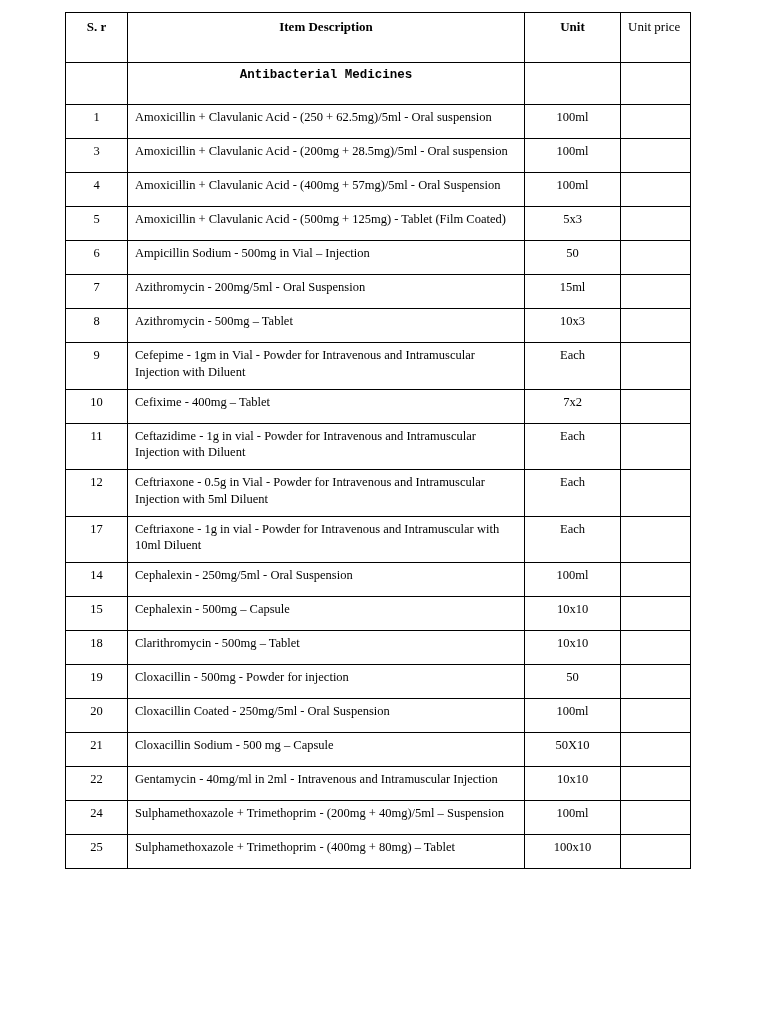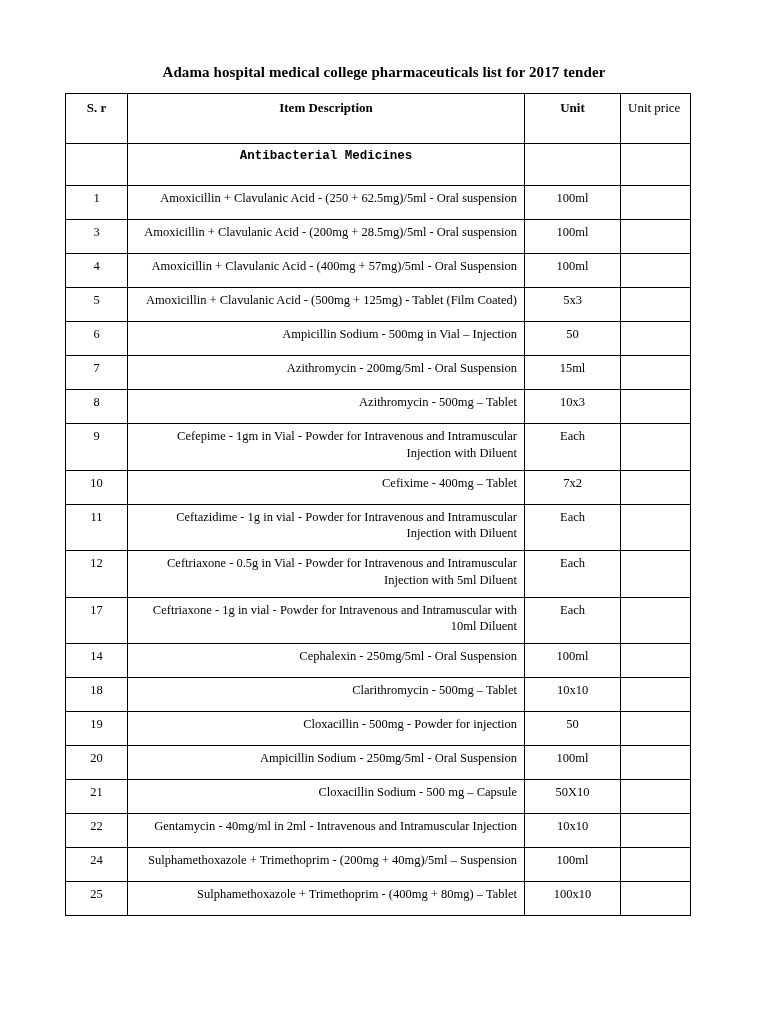--- a/index.html
+++ b/index.html
@@ -54,31 +54,30 @@
     text-align: left;
     font-size: 13px;
   }
   tr.section-row td {
     font-weight: bold;
     text-align: center;
     padding-bottom: 21px;
     font-family: Liberation Mono, monospace;
   }
   td.cell-sr   { text-align: center; }
-  td.cell-desc { text-align: right; }
+  td.cell-desc { text-align: left; }
   td.cell-unit { text-align: center; }
   td.cell-price{ text-align: left; }
   tr.item-row td { height: 20px; }
 </style>
 </head>
 <body>
 
 <div class="page">
 
-  <div class="doc-title">Adama hospital medical college pharmaceuticals list for 2017  tender</div>
 
   <table class="med-table">
     <colgroup>
       <col class="c-sr">
       <col class="c-desc">
       <col class="c-unit">
       <col class="c-price">
     </colgroup>
     <thead>
       <tr>
@@ -168,34 +167,40 @@
           <td class="cell-unit">Each</td>
           <td class="cell-price"></td>
         </tr>
         <tr class="item-row">
           <td class="cell-sr">14</td>
           <td class="cell-desc">Cephalexin - 250mg/5ml - Oral Suspension</td>
           <td class="cell-unit">100ml</td>
           <td class="cell-price"></td>
         </tr>
         <tr class="item-row">
+          <td class="cell-sr">15</td>
+          <td class="cell-desc">Cephalexin - 500mg – Capsule</td>
+          <td class="cell-unit">10x10</td>
+          <td class="cell-price"></td>
+        </tr>
+        <tr class="item-row">
           <td class="cell-sr">18</td>
           <td class="cell-desc">Clarithromycin - 500mg – Tablet</td>
           <td class="cell-unit">10x10</td>
           <td class="cell-price"></td>
         </tr>
         <tr class="item-row">
           <td class="cell-sr">19</td>
           <td class="cell-desc">Cloxacillin - 500mg - Powder for injection</td>
           <td class="cell-unit">50</td>
           <td class="cell-price"></td>
         </tr>
         <tr class="item-row">
           <td class="cell-sr">20</td>
-          <td class="cell-desc">Ampicillin Sodium - 250mg/5ml - Oral Suspension</td>
+          <td class="cell-desc">Cloxacillin Coated - 250mg/5ml - Oral Suspension</td>
           <td class="cell-unit">100ml</td>
           <td class="cell-price"></td>
         </tr>
         <tr class="item-row">
           <td class="cell-sr">21</td>
           <td class="cell-desc">Cloxacillin Sodium - 500 mg – Capsule</td>
           <td class="cell-unit">50X10</td>
           <td class="cell-price"></td>
         </tr>
         <tr class="item-row">

